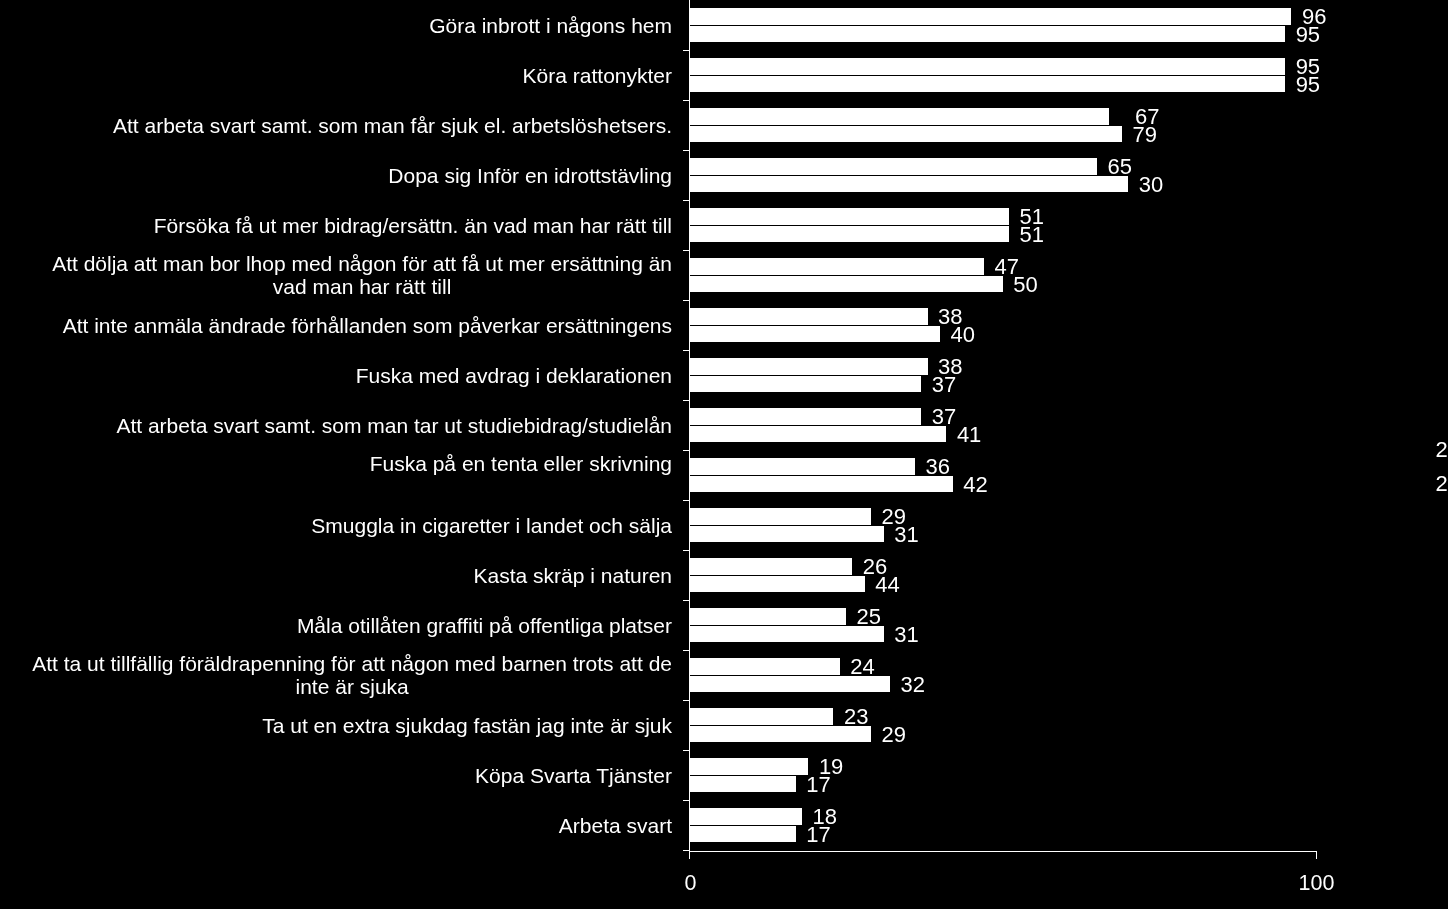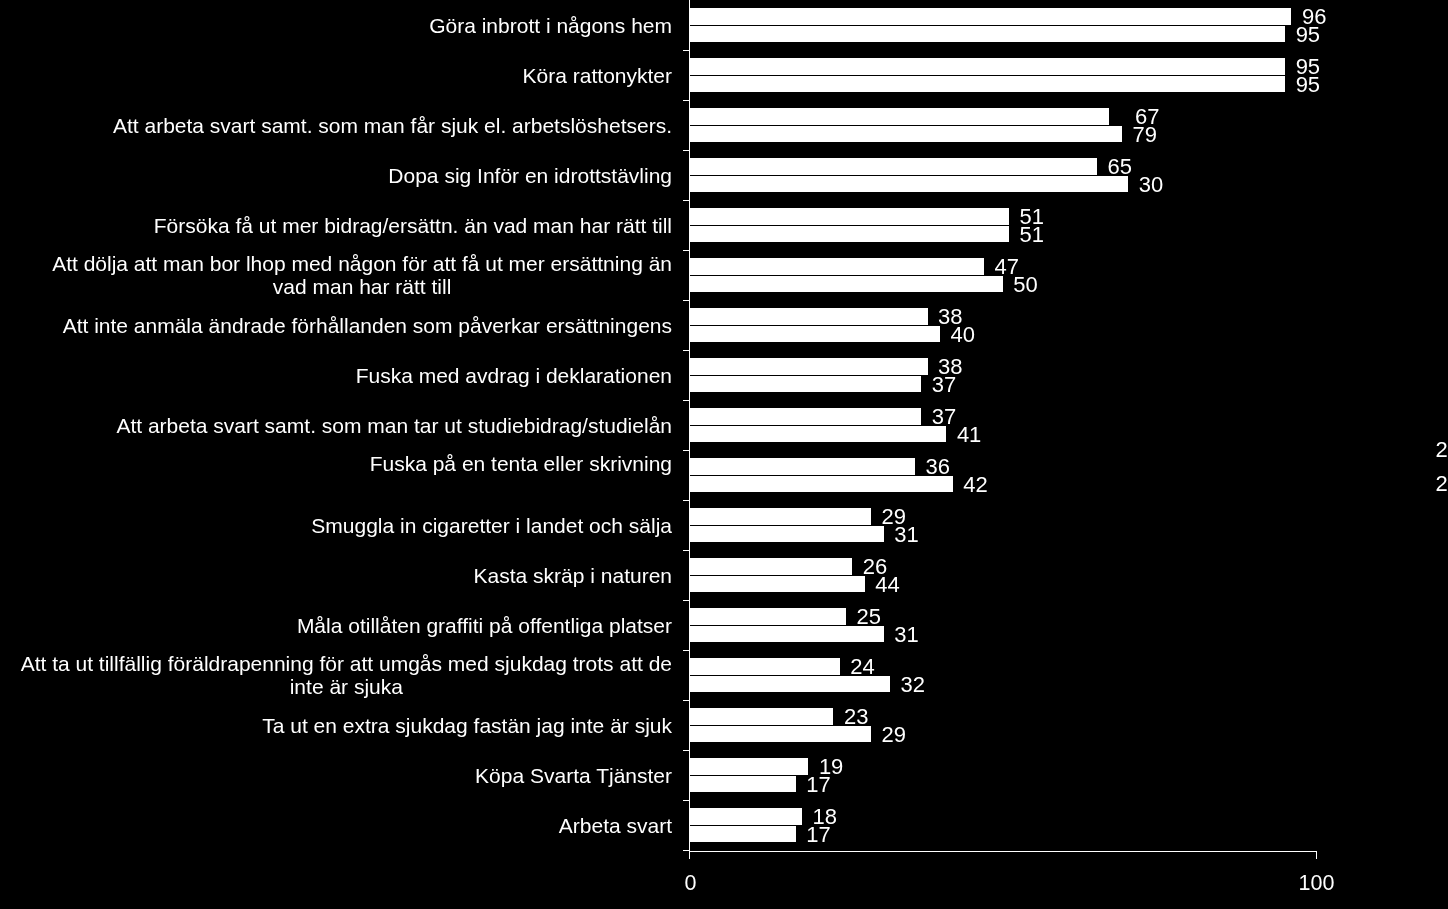--- a/index.html
+++ b/index.html
@@ -75,21 +75,21 @@
   <div class="catlabel" style="top:513.9px;height:23px">
         <span class="cl">Smuggla in cigaretter i landet och sälja</span>
       </div>
   <div class="catlabel" style="top:563.9px;height:23px">
         <span class="cl">Kasta skräp i naturen</span>
       </div>
   <div class="catlabel" style="top:613.9px;height:23px">
         <span class="cl">Måla otillåten graffiti på offentliga platser</span>
       </div>
   <div class="catlabel" style="top:652.4px;height:46px">
-        <span class="cl">Att ta ut tillfällig föräldrapenning för att umgås med sjukdag trots att de</span>
+        <span class="cl">Att ta ut tillfällig föräldrapenning för att någon med barnen trots att de</span>
         <span class="cl">inte är sjuka</span>
       </div>
   <div class="catlabel" style="top:713.9px;height:23px">
         <span class="cl">Ta ut en extra sjukdag fastän jag inte är sjuk</span>
       </div>
   <div class="catlabel" style="top:763.9px;height:23px">
         <span class="cl">Köpa Svarta Tjänster</span>
       </div>
   <div class="catlabel" style="top:813.9px;height:23px">
         <span class="cl">Arbeta svart</span>

